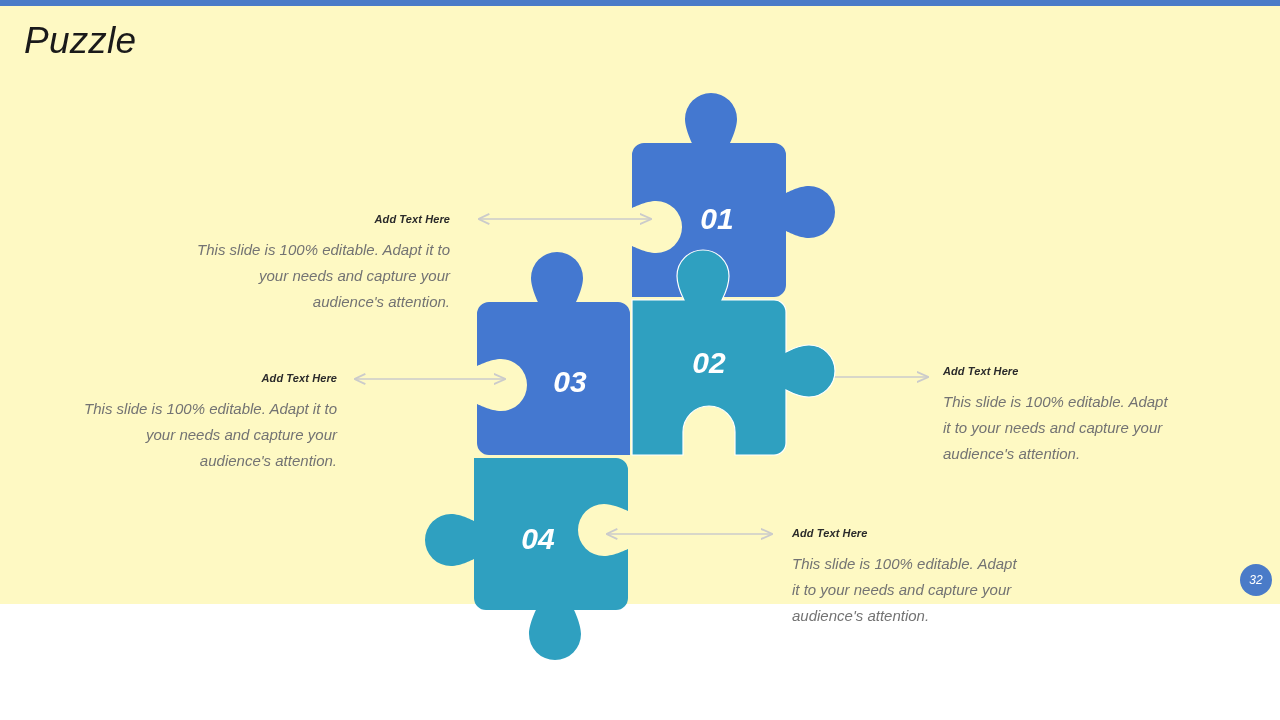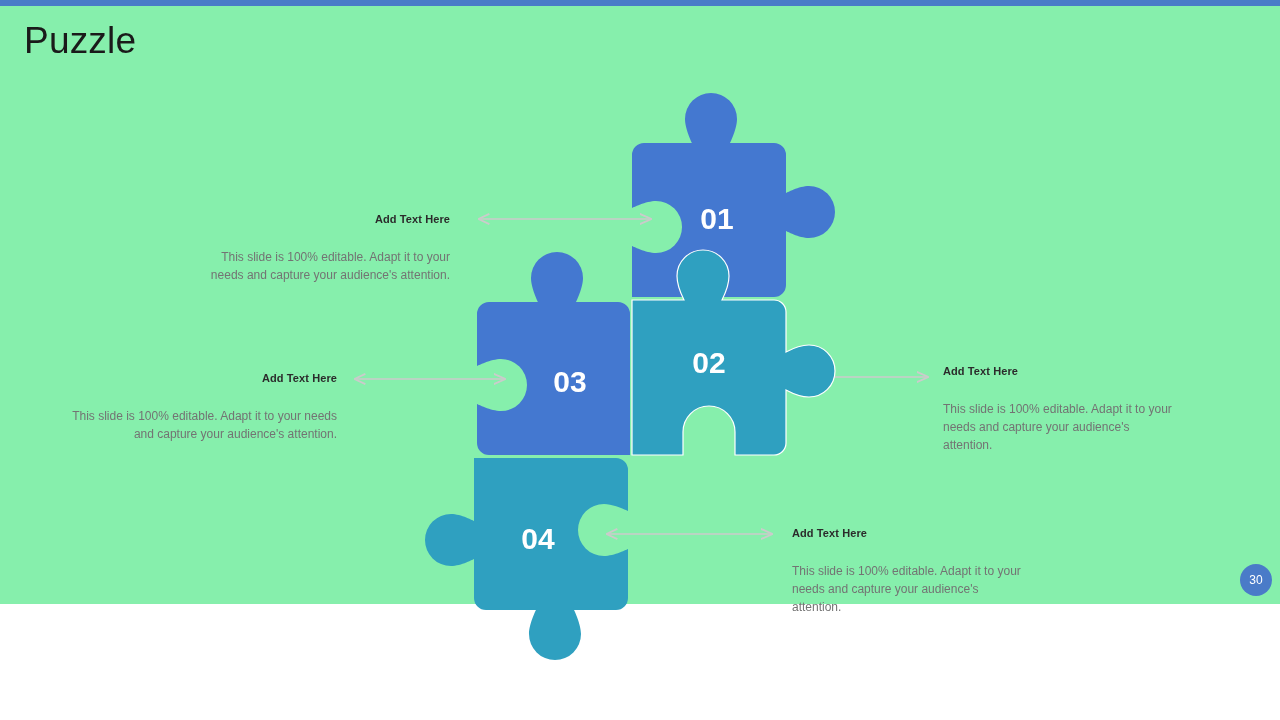--- a/index.html
+++ b/index.html
@@ -7,21 +7,22 @@
     width: 1280px;
     height: 720px;
     overflow: hidden;
     background: #ffffff;
     font-family: "Liberation Sans", sans-serif;
   }
   .slide {
     position: relative;
     width: 1280px;
     height: 604px;
-    background: #86efac;
+    background: #fef9c3;
+    font-style: italic;
   }
   .top-bar {
     position: absolute;
     left: 0; top: 0;
     width: 1280px;
     height: 6px;
     background: #4A7BC8;
   }
   .slide-title {
     position: absolute;
@@ -49,25 +50,25 @@
   .callout { position: absolute; }
   .callout .headline {
     font-size: 11px;
     font-weight: bold;
     color: #2b2b2b;
     line-height: 22px;
     white-space: nowrap;
     letter-spacing: 0.1px;
   }
   .callout .bodytext {
-    font-size: 12px;
+    font-size: 15px;
     font-weight: 400;
     color: #737373;
-    line-height: 18px;
-    margin-top: 18px;
+    line-height: 26px;
+    margin-top: 7px;
   }
   .callout.align-right { text-align: right; }
   .callout.align-left  { text-align: left; }
 
   #callout-01 { left: 187px; top: 208px; width: 263px; }
   #callout-02 { left: 943px; top: 360px; width: 232px; }
   #callout-03 { left: 72px;  top: 367px; width: 265px; }
   #callout-04 { left: 792px; top: 522px; width: 232px; }
 
   
@@ -235,15 +236,15 @@
   <div class="callout align-right" id="callout-03">
     <div class="headline">Add Text Here</div>
     <div class="bodytext">This slide is 100% editable. Adapt it to your needs and capture your audience's attention.</div>
   </div>
 
   <div class="callout align-left" id="callout-04">
     <div class="headline">Add Text Here</div>
     <div class="bodytext">This slide is 100% editable. Adapt it to your needs and capture your audience's attention.</div>
   </div>
 
-  <div class="page-badge">30</div>
+  <div class="page-badge">32</div>
 
 </div>
 
 </body></html>

